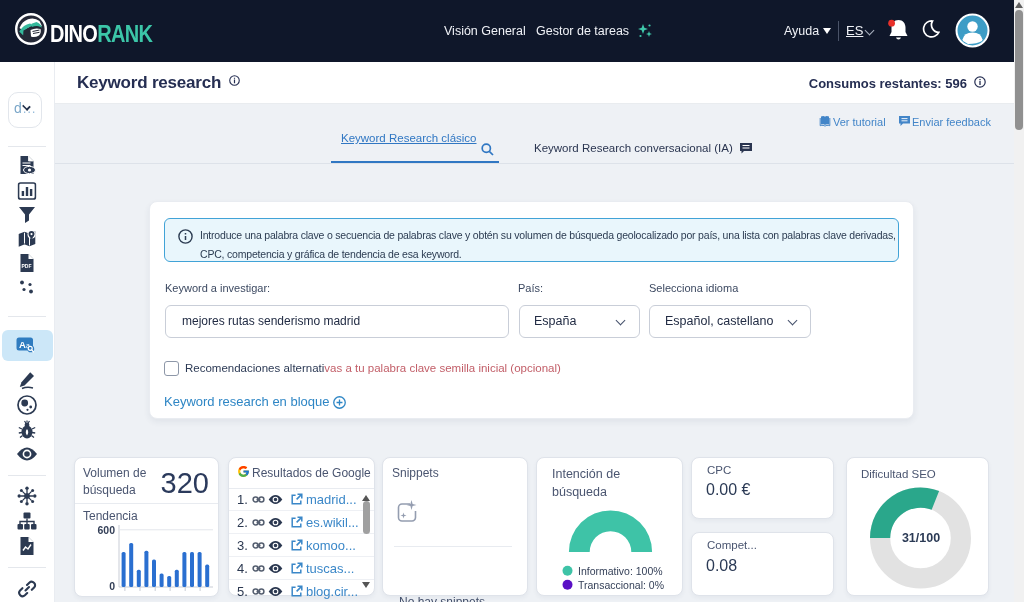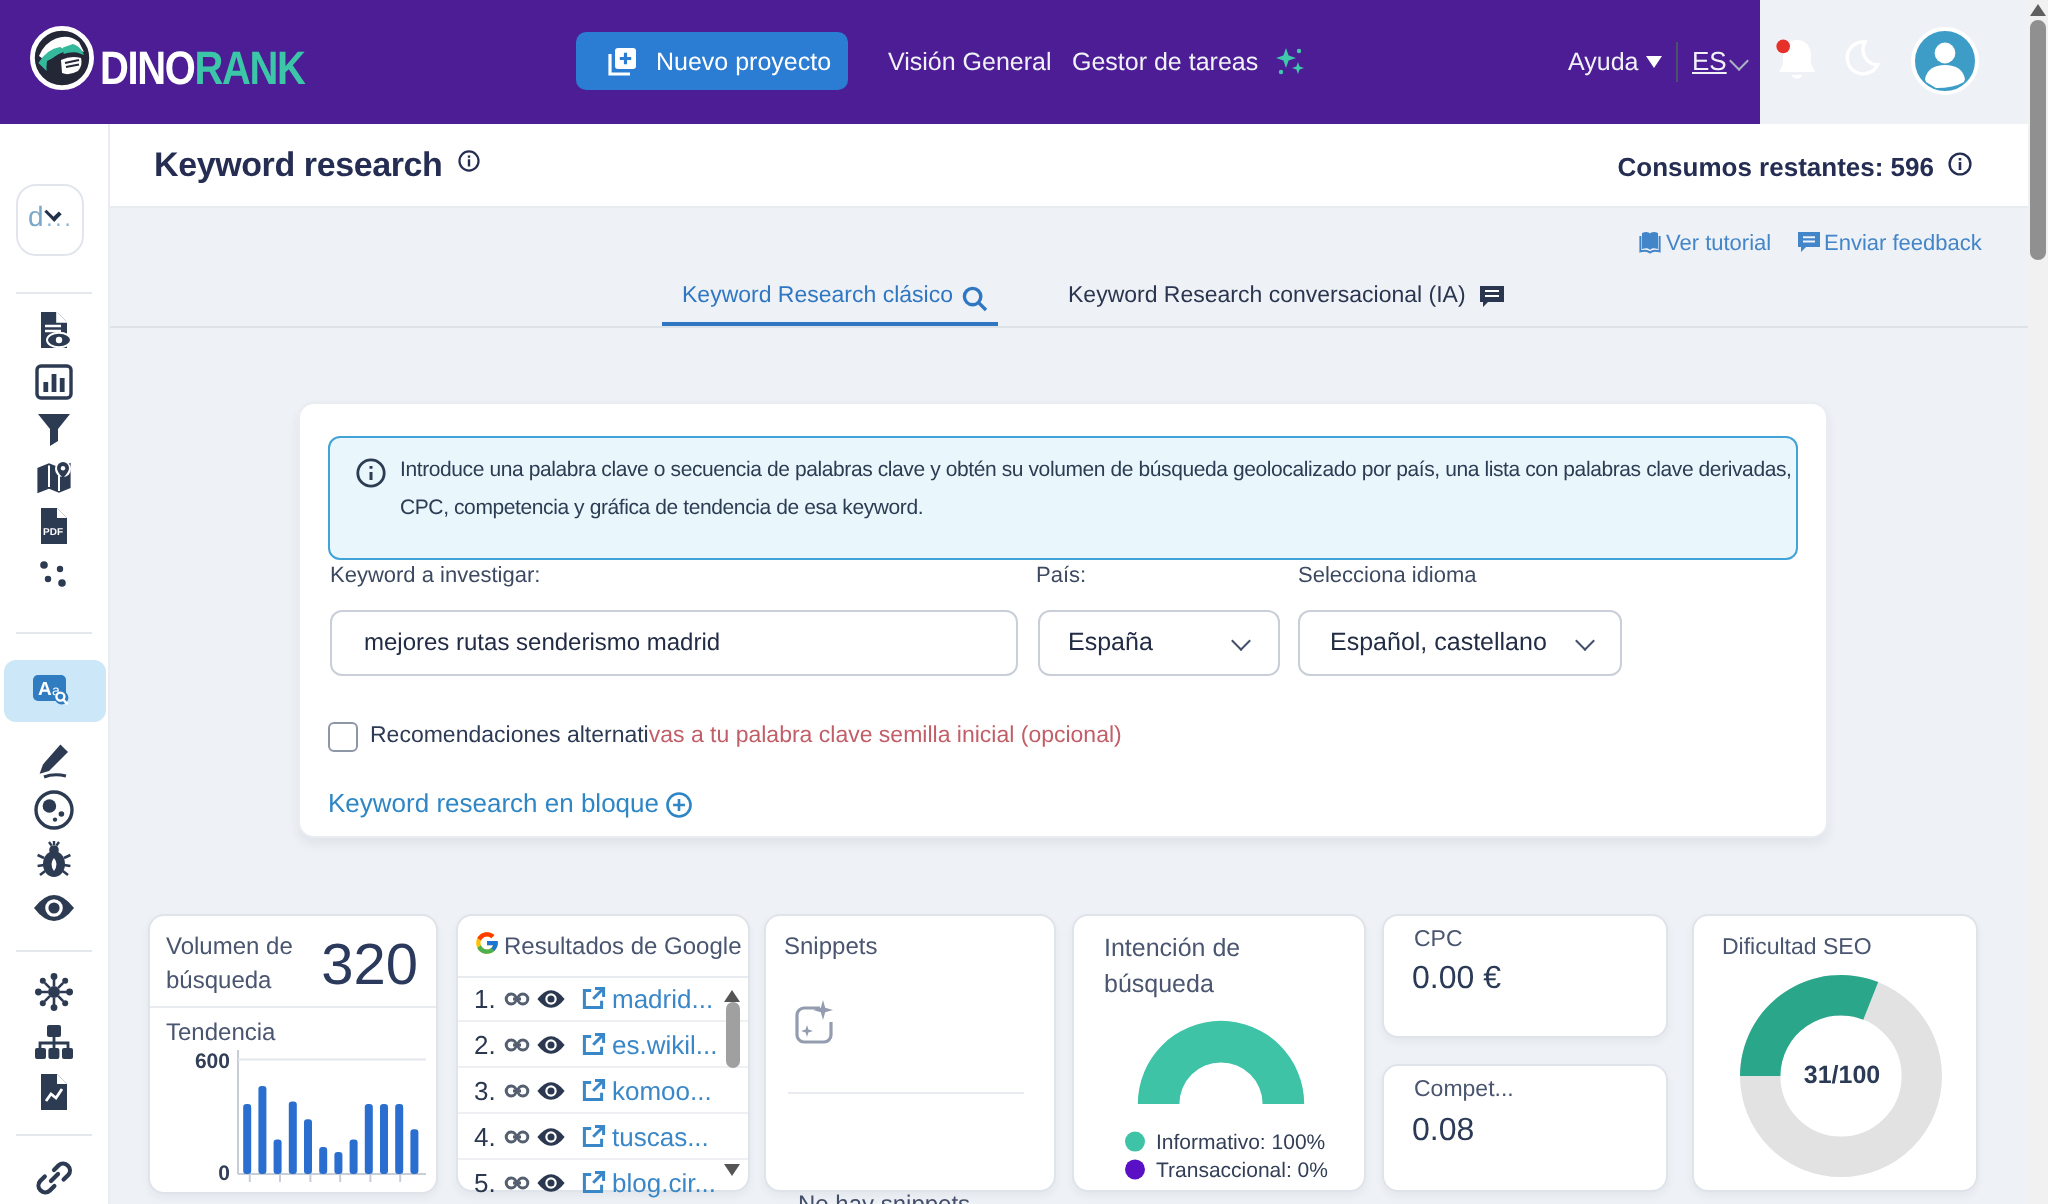--- a/index.html
+++ b/index.html
@@ -2,21 +2,21 @@
 <html lang="es"><head>
 <meta charset="utf-8">
 <title>Keyword research</title>
 <style>
   * { margin:0; padding:0; box-sizing:border-box; }
   html,body { width:1024px; height:602px; overflow:hidden; }
   body { font-family:"Liberation Sans", sans-serif; background:#eef1f5; position:relative; }
   .abs { position:absolute; }
 
   
-  #nav { position:absolute; left:0; top:0; width:880px; height:62px; background:#4c1d95; z-index:30; }
+  #nav { position:absolute; left:0; top:0; width:1024px; height:62px; background:#0f172a; z-index:30; }
   #logotxt { position:absolute; left:50px; top:21px; font-weight:bold; font-size:23.5px; letter-spacing:-0.8px; color:#fff; transform:scaleX(0.85); transform-origin:left; white-space:nowrap;}
   #logotxt b { color:#3cc6a8; }
   #btn-np { position:absolute; left:288px; top:16px; width:136px; height:29px; background:#2b7cd3; border-radius:5px; color:#fff; font-size:12.5px; }
   #btn-np span { position:absolute; left:40px; top:8px; }
   .navlink { position:absolute; top:0; height:62px; line-height:62px; color:#f0f2f7; font-size:12.5px; white-space:nowrap; }
   #copilot { position:absolute; top:0; height:62px; line-height:62px; color:#3fc9ab; font-weight:bold; font-size:12.5px; letter-spacing:0.2px; }
   #navsep { position:absolute; left:838px; top:21px; width:1px; height:20px; background:#4a5368; }
 
   
   #sbar { position:absolute; right:0; top:0; width:10px; height:602px; background:#f1f1f1; z-index:50; }
@@ -36,21 +36,21 @@
   #consumos { position:absolute; right:47px; top:14px; font-weight:bold; font-size:13px; color:#252e52; white-space:nowrap; }
 
   
   .toplink { color:#4285c8; font-size:11px; white-space:nowrap; }
   #tabline { position:absolute; left:55px; top:163px; width:959px; border-top:1px solid #dde2e9; }
   .tab1 { color:#3077c3; font-size:11.5px; white-space:nowrap; }
   .tab2 { color:#2a3550; font-size:11.5px; white-space:nowrap; }
 
   
   #card { position:absolute; left:149px; top:201px; width:765px; height:218px; background:#fff; border:1px solid #e9ecf1; border-radius:8px; box-shadow:0 3px 6px rgba(40,60,90,0.07); }
-  #alert { position:absolute; left:14px; top:16px; width:735px; height:62px; background:#e9f6fc; border:1px solid #41a3d7; border-radius:6px; }
+  #alert { position:absolute; left:14px; top:16px; width:735px; height:44px; background:#e9f6fc; border:1px solid #41a3d7; border-radius:6px; }
   #alert p { position:absolute; left:35px; top:7px; font-size:10.5px; letter-spacing:-0.2px; line-height:19px; color:#2c3c52; white-space:nowrap; }
   .flabel { position:absolute; font-size:11px; color:#3c4961; white-space:nowrap; }
   .finput { position:absolute; height:33px; background:#fff; border:1px solid #c9ced8; border-radius:6px; font-size:12px; color:#222c44; line-height:31px; white-space:nowrap; }
   .chev { position:absolute; width:7px; height:7px; border-right:1.7px solid #44506b; border-bottom:1.7px solid #44506b; transform:rotate(45deg); }
   #analizar { position:absolute; left:670px; top:103px; width:82px; height:34px; background:#2d6fc3; border-radius:6px; color:#fff; font-size:12.5px; }
   #chk { position:absolute; left:14px; top:159px; width:15px; height:15px; border:1.5px solid #8d97a8; border-radius:3px; background:#fff; }
   #chktxt { position:absolute; left:35px; top:160px; font-size:11.5px; color:#2c3a55; white-space:nowrap; }
   #chktxt i { font-style:normal; color:#c25e68; }
   #bloque { position:absolute; left:14px; top:192px; font-size:13px; color:#2e86c5; white-space:nowrap; }
 
@@ -69,28 +69,20 @@
   <svg class="abs" style="left:15px; top:13px;" width="32" height="32" viewBox="0 0 32 32">
     <circle cx="16" cy="16" r="14.8" fill="#242836" stroke="#fff" stroke-width="2.4"></circle>
     <path d="M4.5 15 Q7 8.5 13 6.2 Q19.5 4 24.5 8 L27 13 Q22 10.5 17.5 12 L8 17.5 Z" fill="#fff"></path>
     <path d="M4.2 18.5 Q8.5 11.5 15 10.5 L19 12.5 Q13.5 13.5 10.5 17 L8.3 22.5 Z" fill="#35b99c"></path>
     <path d="M16.5 10.8 L21.5 9 Q25.8 10.5 27 14.5 L23.5 13.2 Q19.8 12.8 16.8 14 Z" fill="#35b99c"></path>
     <path d="M8.5 17.5 L13.5 15 L12.6 19.5 L16.5 16.5 L16 20.5 L19.5 18.5 Q17.5 23.5 13 25 L10 28 Q7.5 23.5 8.5 17.5 Z" fill="#242836"></path>
     <path d="M15.5 17 Q20.5 14.5 25.5 16 Q26.5 19.5 24 22.5 Q19.5 25 16 23.5 Z" fill="#fff"></path>
     <path d="M17.5 18.5 L24.5 17 M18 20.5 L24.5 19.3" stroke="#242836" stroke-width="1" fill="none"></path>
   </svg>
   <div id="logotxt">DINO<b>RANK</b></div>
-  <div id="btn-np">
-    <svg class="abs" style="left:15px; top:7px;" width="16" height="16" viewBox="0 0 16 16">
-      <path d="M2 4 V14 H12" stroke="#fff" stroke-width="1.6" fill="none"></path>
-      <rect x="4.5" y="1" width="10.5" height="10.5" rx="1.5" fill="#fff"></rect>
-      <path d="M9.75 3.4 V9.1 M6.9 6.25 H12.6" stroke="#2b7cd3" stroke-width="1.6"></path>
-    </svg>
-    <span>Nuevo proyecto</span>
-  </div>
   <div class="navlink" style="left:444px;">Visión General</div>
   <div class="navlink" style="left:536px;">Gestor de tareas</div>
   <svg class="abs" style="left:637px; top:23px;" width="16" height="16" viewBox="0 0 16 16" fill="#3fc9ab">
     <path d="M6 1 L7.3 4.7 L11 6 L7.3 7.3 L6 11 L4.7 7.3 L1 6 L4.7 4.7 Z"></path>
     <path d="M12 8 L12.8 10.2 L15 11 L12.8 11.8 L12 14 L11.2 11.8 L9 11 L11.2 10.2 Z"></path>
     <circle cx="12.5" cy="2.5" r="1.1"></circle>
     <circle cx="3.5" cy="13" r="1.1"></circle>
   </svg>
   <div class="navlink" style="left:784px;">Ayuda</div>
   <div class="abs" style="left:823px; top:28px; width:0; height:0; border:4.5px solid transparent; border-top:6px solid #fff; border-bottom:none;"></div>
@@ -262,21 +254,21 @@
   <path d="M2 1.5 C4 0.5 5.5 1 6 1.8 C6.5 1 8 0.5 10 1.5 V9.5 C8 8.8 6.5 9.2 6 10 C5.5 9.2 4 8.8 2 9.5 Z"></path>
   <path d="M1.2 3 V10.7 C3.5 10 5 10.3 6 11.2 C7 10.3 8.5 10 10.8 10.7 V3" fill="none" stroke="#4285c8" stroke-width="1"></path>
 </svg>
 <div class="toplink abs" style="left:833px; top:116px;">Ver tutorial</div>
 <svg class="abs" style="left:898px; top:115px;" width="13" height="12" viewBox="0 0 13 12" fill="#4285c8">
   <path d="M1 1 H12 V8.5 H5 L2.5 11 V8.5 H1 Z"></path>
   <path d="M3.5 3.6 H9.5 M3.5 5.8 H9.5" stroke="#eef3fa" stroke-width="1"></path>
 </svg>
 <div class="toplink abs" style="left:912px; top:116px;">Enviar feedback</div>
 
-<div class="tab1 abs" style="left:341px; top:142px;">Keyword Research clásico</div>
+<div class="tab1 abs" style="left:341px; top:132px;text-decoration:underline;">Keyword Research clásico</div>
 <svg class="abs" style="left:481px; top:143px;" width="13" height="13" viewBox="0 0 13 13">
   <circle cx="5.3" cy="5.3" r="4.1" fill="none" stroke="#3077c3" stroke-width="1.7"></circle>
   <path d="M8.3 8.3 L12 12" stroke="#3077c3" stroke-width="1.7"></path>
 </svg>
 <div class="tab2 abs" style="left:534px; top:142px;">Keyword Research conversacional (IA)</div>
 <svg class="abs" style="left:739px; top:142px;" width="14" height="13" viewBox="0 0 14 13" fill="#2a3550">
   <path d="M1 1 H13 V9 H5 L2.5 11.5 V9 H1 Z"></path>
   <path d="M3.5 3.5 H10.5 M3.5 6 H10.5" stroke="#fff" stroke-width="1.1"></path>
 </svg>
 <div class="abs" style="left:331px; top:161px; width:168px; height:2.5px; background:#3077c3;"></div>

